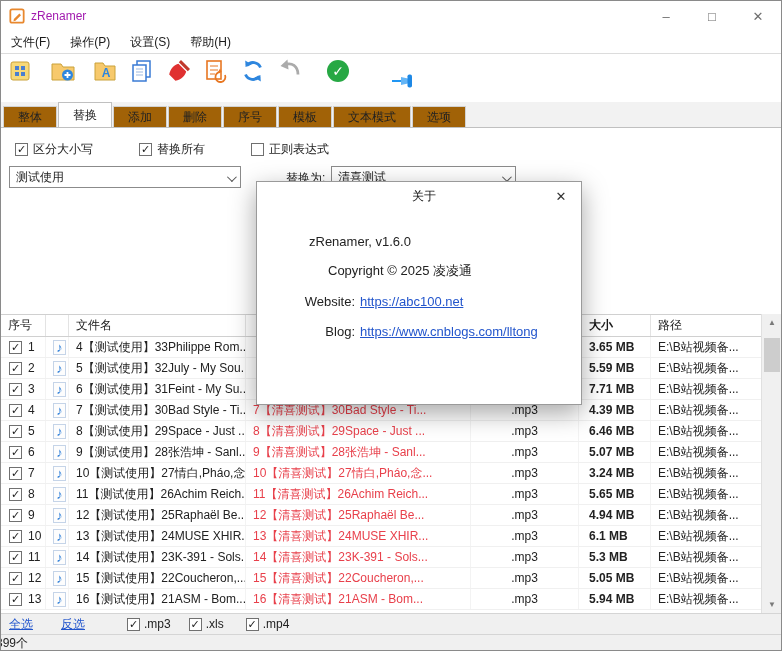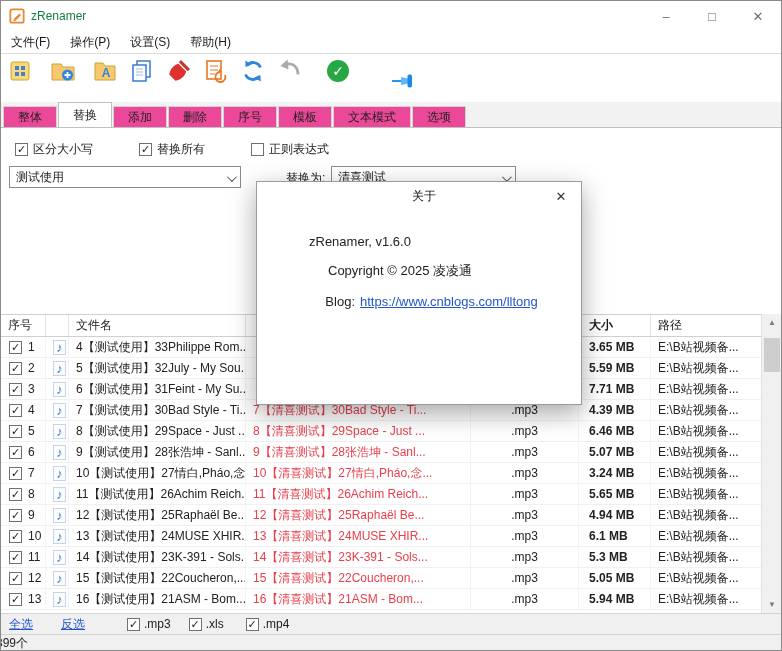--- a/index.html
+++ b/index.html
@@ -4,40 +4,40 @@
 <style>
   * { margin:0; padding:0; box-sizing:border-box; }
   html,body { background:#cfd8dc; }
   body { font-family:"Liberation Sans","DejaVu Sans",sans-serif; font-size:12px; color:#222; }
 
   .window { position:relative; width:782px; height:651px; background:#fff; border:1px solid #8a8a8a; overflow:hidden; }
 
   
   .titlebar { position:absolute; left:0; top:0; width:100%; height:30px; background:#fff; display:flex; align-items:center; }
   .app-icon { width:16px; height:16px; margin:0 6px 0 8px; }
-  .app-title { color:#15803d; font-size:12px; }
+  .app-title { color:#a21caf; font-size:12px; }
   .win-controls { position:absolute; right:0; top:0; height:30px; display:flex; }
   .win-btn { width:46px; height:30px; display:flex; align-items:center; justify-content:center; color:#6e6e6e; font-size:13px; cursor:default; }
 
   
   .menubar { position:absolute; left:0; top:30px; width:100%; height:23px; background:#fff; display:flex; align-items:center; border-bottom:1px solid #dcdcdc; }
   .menu-item { padding:0 10px; height:100%; display:flex; align-items:center; color:#1a1a1a; }
 
   
   .toolbar { position:absolute; left:0; top:54px; width:100%; height:47px; background:#fff; display:flex; align-items:flex-start; padding:2px 2px 0 2px; }
   .tb-btn { display:flex; flex-direction:column; align-items:center; padding:1px 5px; margin-right:1px; }
   .tb-btn .ico { width:26px; height:26px; display:flex; align-items:center; justify-content:center; }
   .tb-btn .lbl { font-size:12px; margin-top:18px; white-space:nowrap; }
   .tb-btn.disabled .lbl { color:#ababab; }
   .exec-ico { width:22px; height:22px; margin-top:2px; border-radius:50%; background:#27a844; color:#fff; display:flex; align-items:center; justify-content:center; font-weight:bold; font-size:14px; }
   .pin-wrap { margin-left:22px; margin-top:14px; }
 
   
   .tabstrip { position:absolute; left:0; top:101px; width:100%; height:25px; background:#f2f2f2; display:flex; align-items:flex-end; padding-left:2px; }
-  .tab { height:21px; padding:0 14px; display:flex; align-items:center; background:#ec4899; border:1px solid #d2d2d2; border-bottom:none; margin-right:1px; color:#222; }
+  .tab { height:21px; padding:0 14px; display:flex; align-items:center; background:#a16207; border:1px solid #d2d2d2; border-bottom:none; margin-right:1px; color:#222; }
   .tab.active { height:25px; background:#fff; border-color:#c0c0c0; position:relative; z-index:2; }
 
   
   .tabpage { position:absolute; left:0; top:126px; width:100%; height:187px; background:#fff; border-top:1px solid #c0c0c0; }
   .chk-row { position:absolute; left:14px; top:13px; display:flex; }
   .chk-item { display:flex; align-items:center; margin-right:46px; }
   .cb { width:13px; height:13px; border:1px solid #707070; background:#fff; display:inline-flex; align-items:center; justify-content:center; font-size:11px; line-height:11px; color:#1a1a1a; }
   .cb .mark { visibility:hidden; }
   .cb.checked .mark { visibility:visible; }
   .chk-item span.txt { margin-left:5px; }
@@ -524,19 +524,23 @@
       <div class="dlg-close">✕</div>
     </div>
     <div class="dlg-body">
       <div class="dlg-line l1">
           <span>zRenamer, v1.6.0</span>
         </div>
       <div class="dlg-line l2">
           <span>Copyright © 2025 凌凌通</span>
         </div>
       <div class="dlg-line">
+        <span class="dlg-lbl">Website:</span>
+        <a class="link">https://abc100.net</a>
+      </div>
+      <div class="dlg-line">
         <span class="dlg-lbl">Blog:</span>
         <a class="link">https://www.cnblogs.com/lltong</a>
       </div>
     </div>
   </div>
 
 </div>
 
 </body></html>

